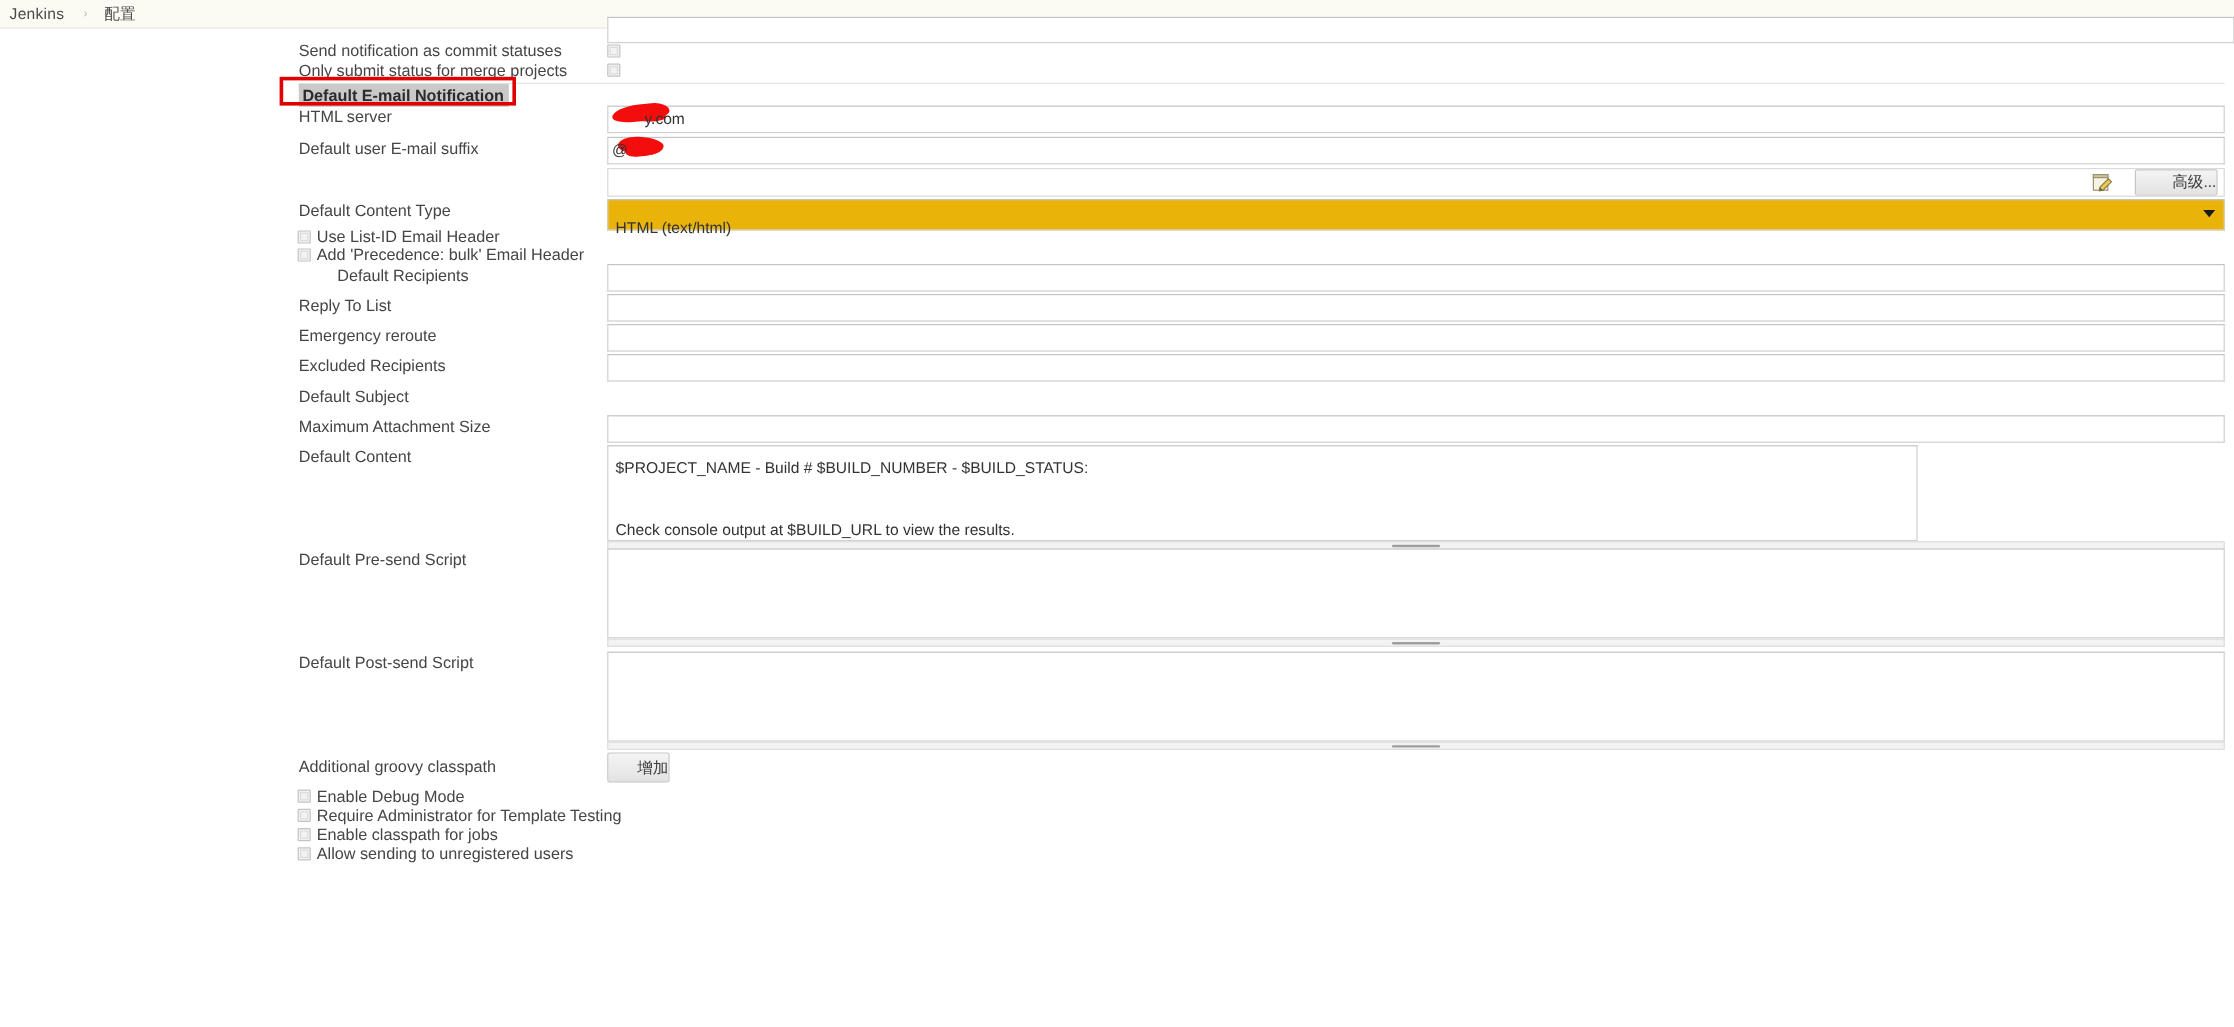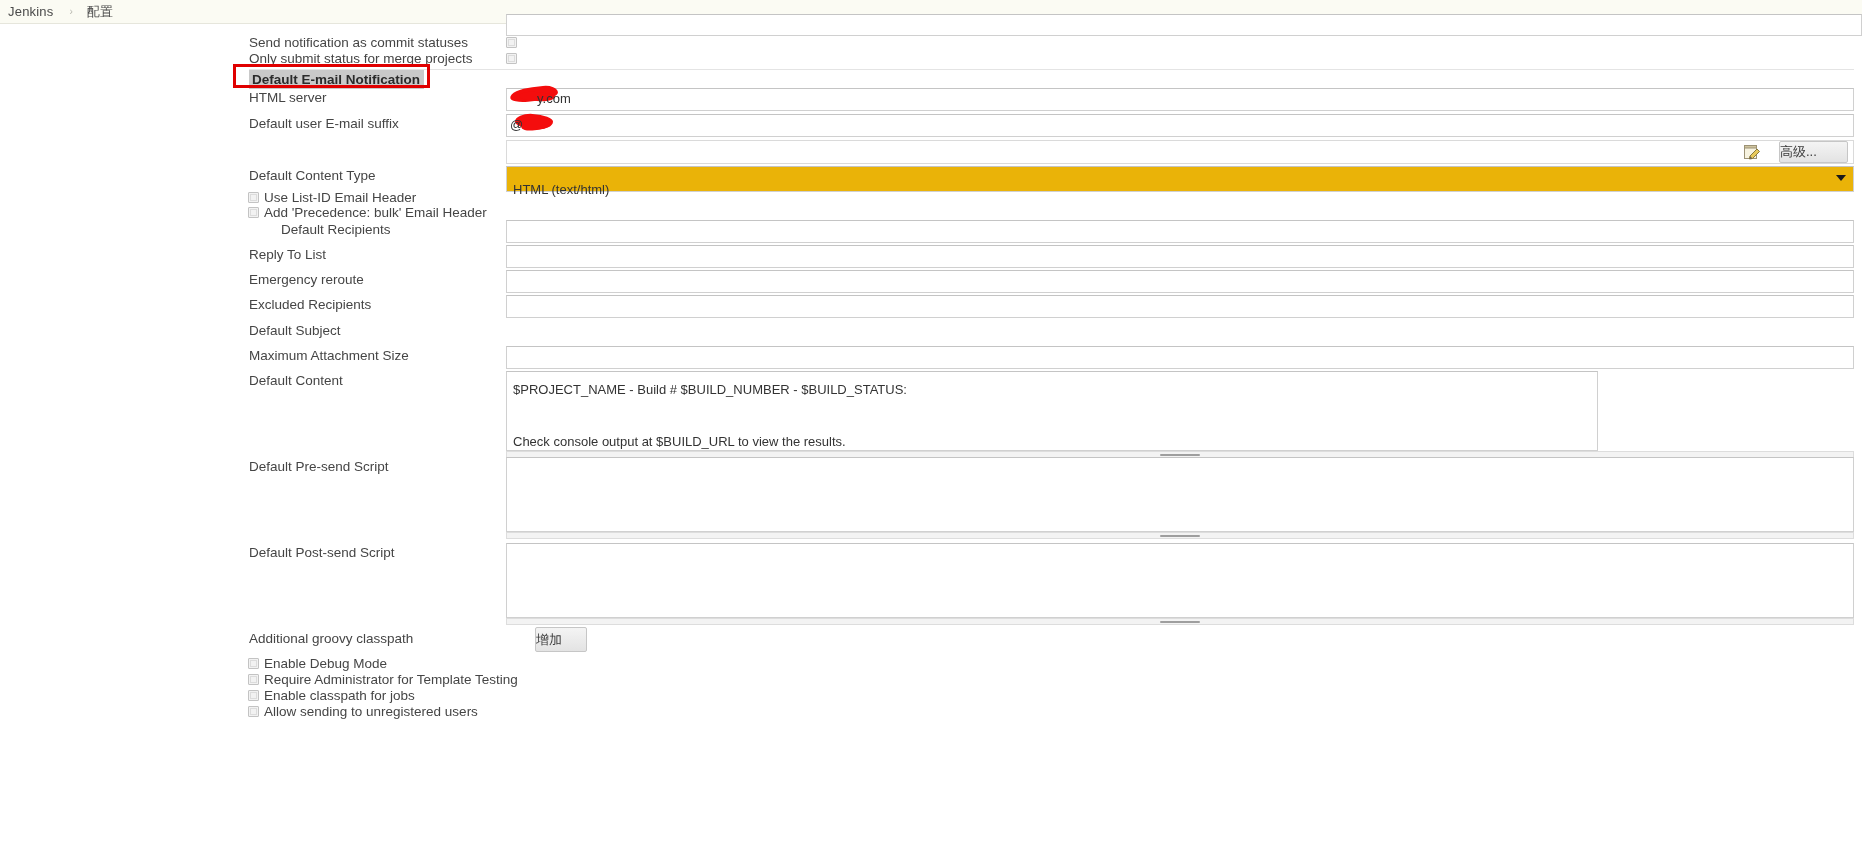--- a/index.html
+++ b/index.html
@@ -182,21 +182,21 @@
   
   .btn {
     position: absolute;
     box-sizing: border-box;
     background: linear-gradient(#f4f4f4, #e3e3e3);
     border: 1px solid #c6c6c6;
     border-radius: 2px;
     font-family: "Liberation Sans", sans-serif;
     font-size: 13px;
     color: #3b3b3b;
-    text-align: left;
+    text-align: right;
     cursor: pointer;
     white-space: nowrap;
   }
 
   
   .note-icon {
     position: absolute;
     width: 18px;
     height: 17px;
   }
@@ -305,21 +305,21 @@
 
   <div class="lbl" style="left:249px; top:435px;">Default Pre-send Script</div>
   <div class="ta" style="left:506px; top:433px; width:1348px; height:75px;"></div>
   <div class="grip" style="left:506px; top:508px; width:1348px;"></div>
 
   <div class="lbl" style="left:249px; top:521px;">Default Post-send Script</div>
   <div class="ta" style="left:506px; top:519px; width:1348px; height:75px;"></div>
   <div class="grip" style="left:506px; top:594px; width:1348px;"></div>
 
   <div class="lbl" style="left:249px; top:607px;">Additional groovy classpath</div>
-  <div class="btn" style="left:506px; top:603px; width:52px; height:25px; line-height:23px;margin-left:29px;">增加</div>
+  <div class="btn" style="left:506px; top:603px; width:52px; height:25px; line-height:23px;">增加</div>
 
   <div class="cb" style="left:248px; top:634px;"></div>
   <div class="cb-lbl" style="left:264px; top:633px;">Enable Debug Mode</div>
 
   <div class="cb" style="left:248px; top:650px;"></div>
   <div class="cb-lbl" style="left:264px; top:649px;">Require Administrator for Template Testing</div>
 
   <div class="cb" style="left:248px; top:666px;"></div>
   <div class="cb-lbl" style="left:264px; top:665px;">Enable classpath for jobs</div>
 

